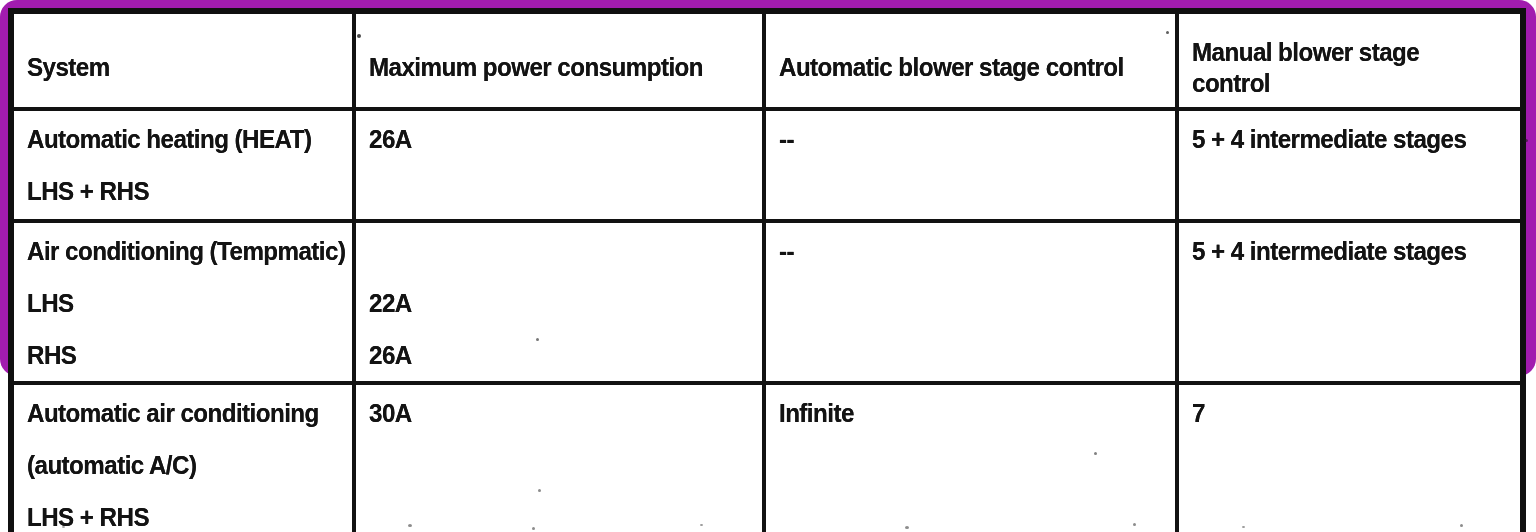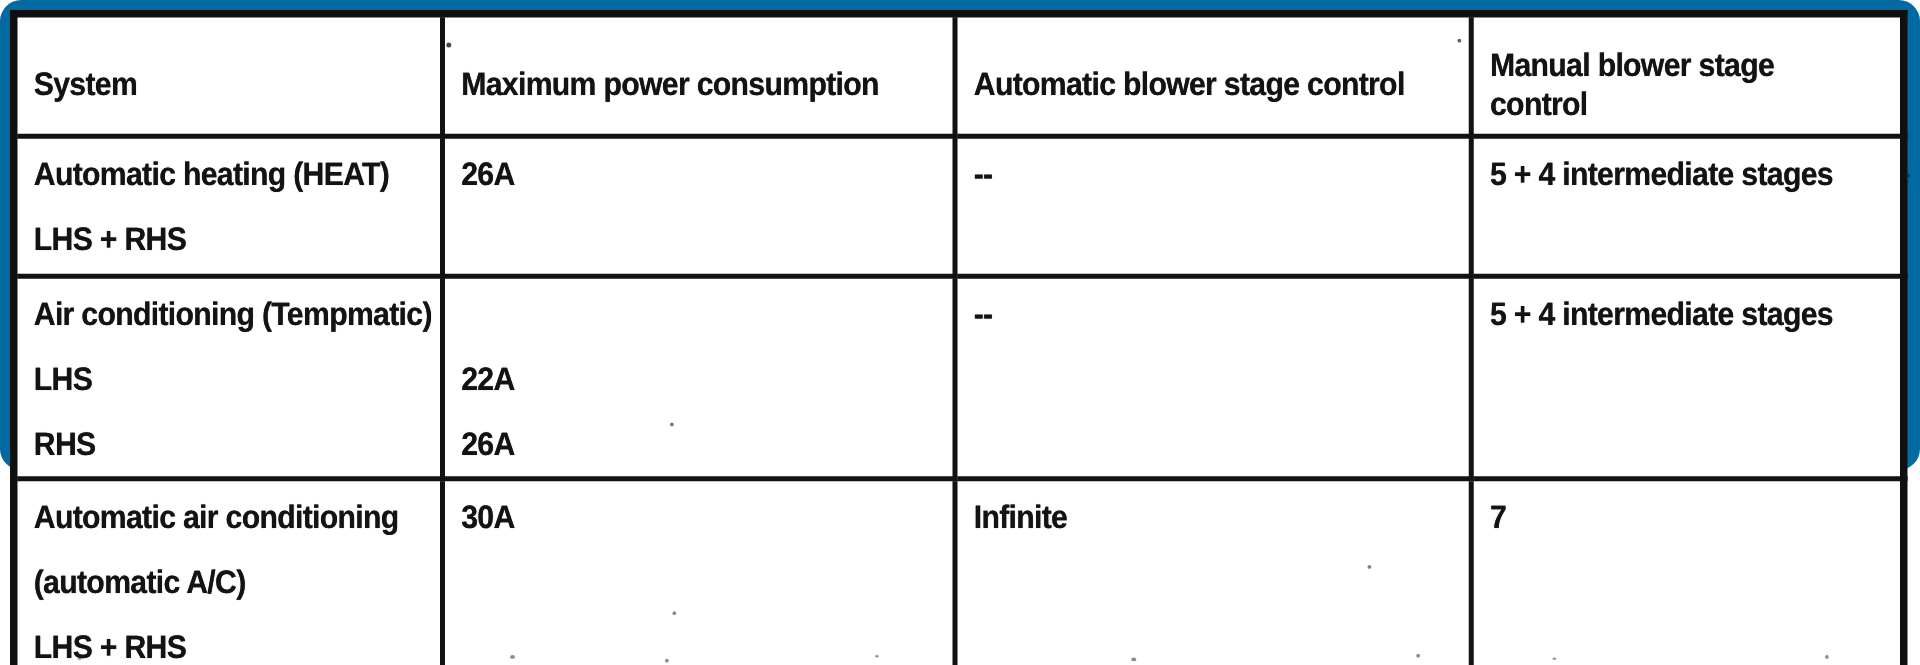--- a/index.html
+++ b/index.html
@@ -8,21 +8,21 @@
     width: 1536px;
     height: 532px;
     background: #ffffff;
     overflow: hidden;
     font-family: "Liberation Sans", sans-serif;
   }
   .page {
     position: relative;
     width: 1536px;
     height: 376px;
-    background: #0369a1;
+    background: #a21caf;
     border-radius: 17px;
   }
   table.scan-table {
     position: absolute;
     left: 8px;
     top: 8px;
     width: 1512px;
     border-collapse: collapse;
     table-layout: fixed;
     border: 6px solid #101010;

